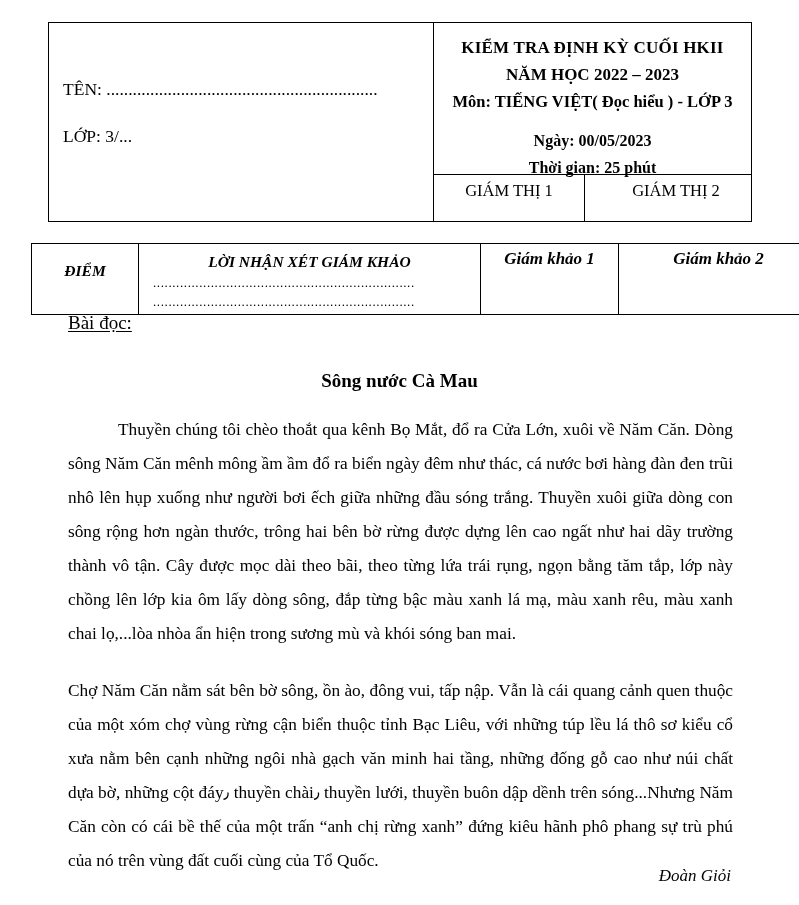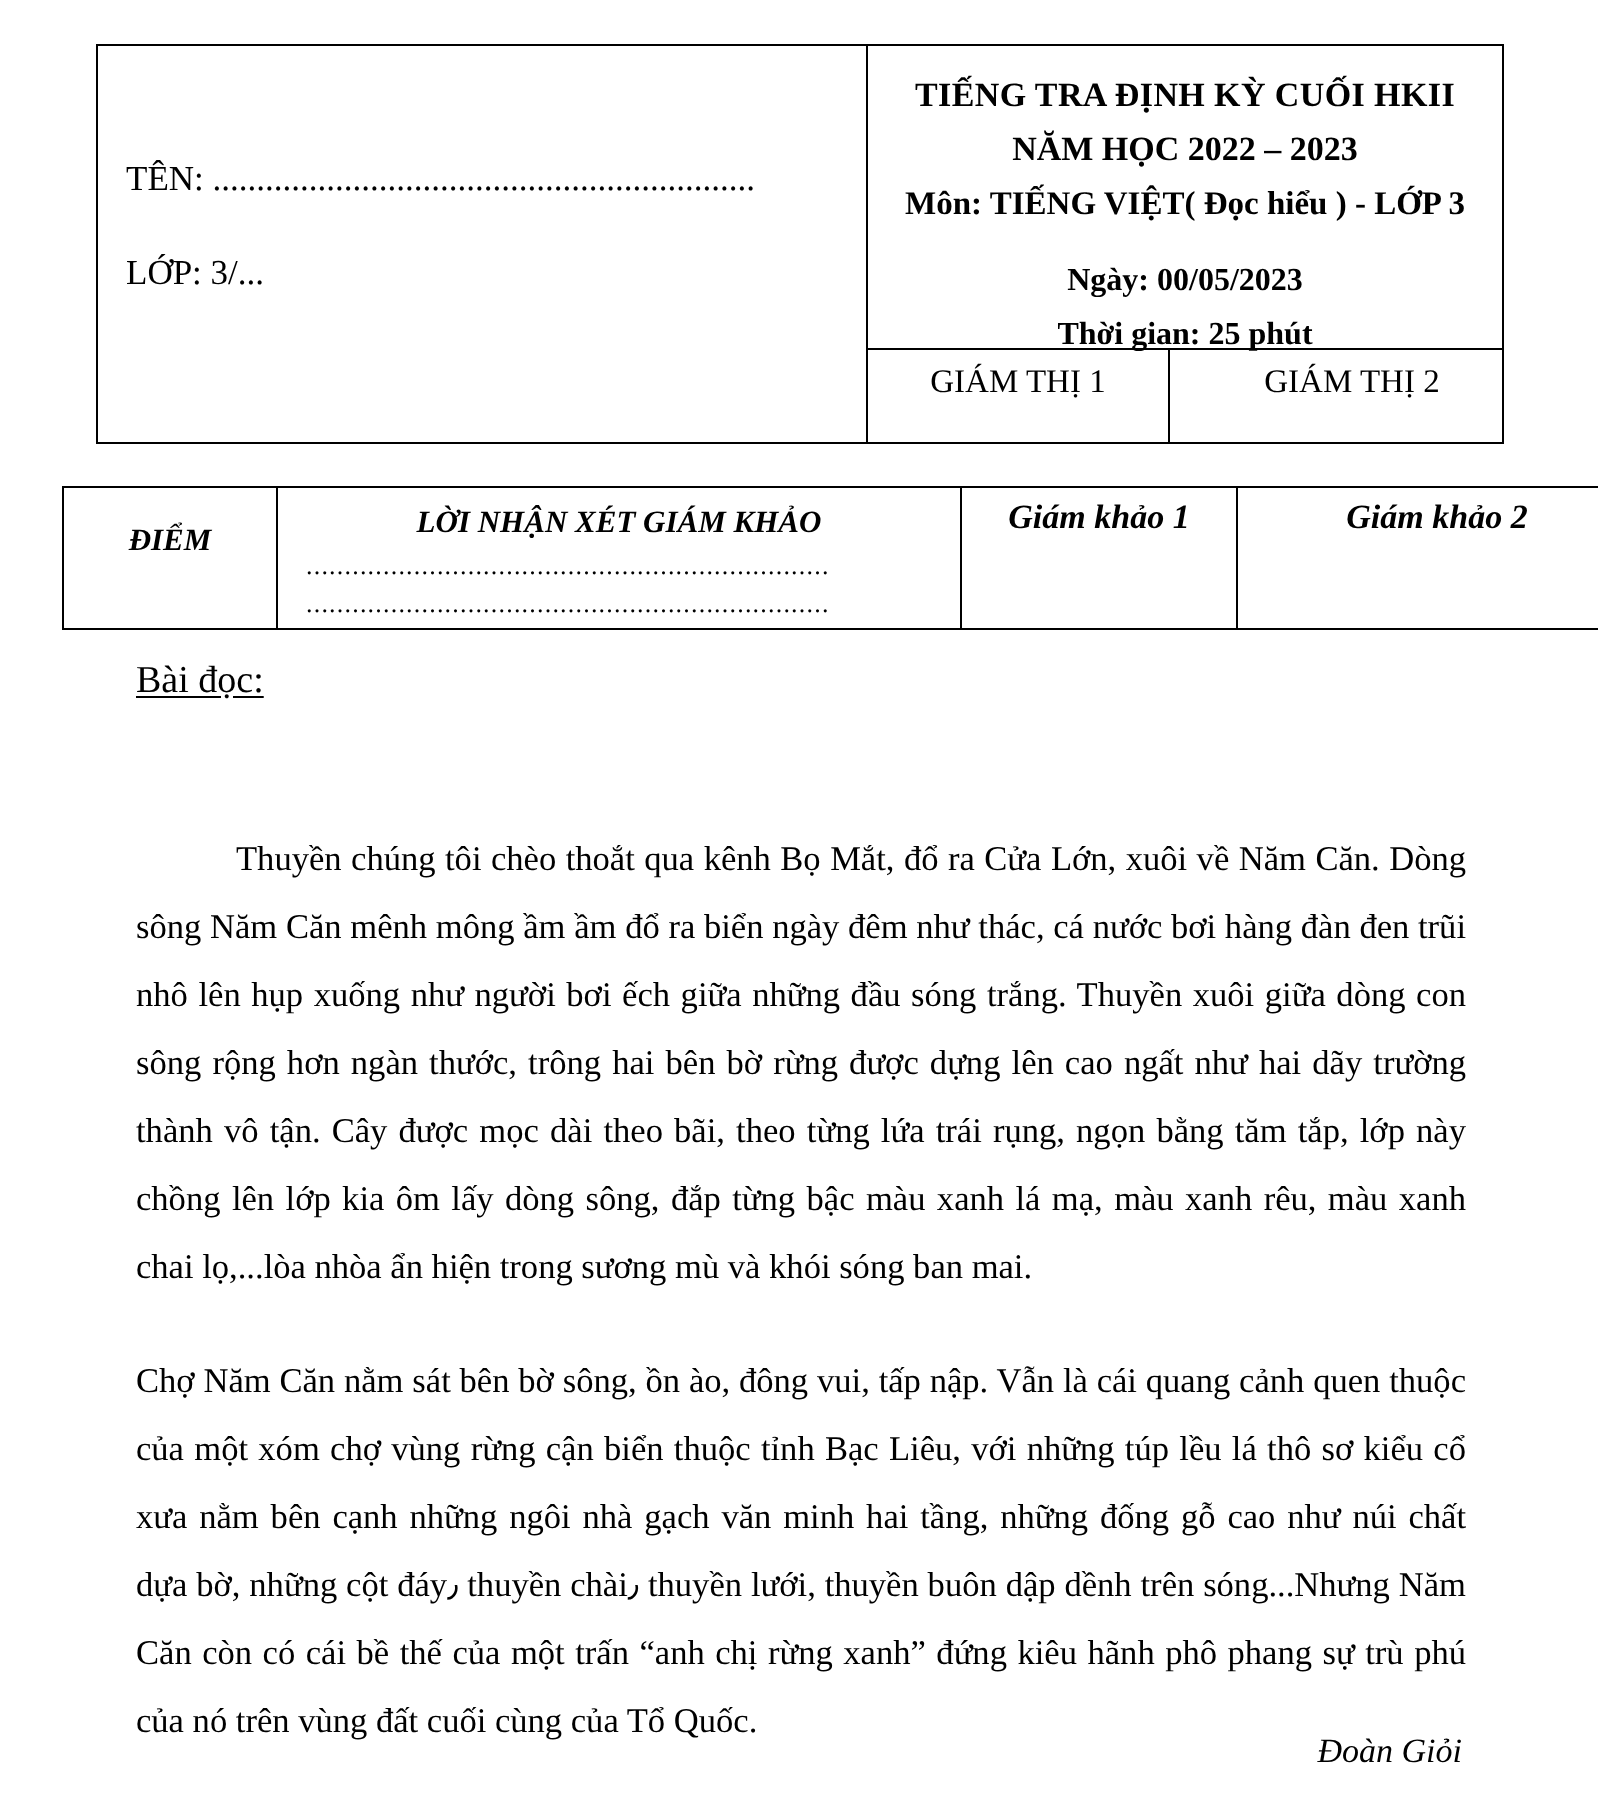--- a/index.html
+++ b/index.html
@@ -154,21 +154,21 @@
   .st-gk.first {
     border-right: 1.6px solid #000;
     width: 138px;
     flex: none;
   }
 
   
   .reading-label {
     position: absolute;
     left: 68px;
-    top: 330px;
+    top: 312px;
     font-size: 19px;
   }
   .reading-label span {
     text-decoration: underline;
     text-underline-offset: 2px;
   }
 
   .passage-title {
     position: absolute;
     left: 0;
@@ -212,21 +212,21 @@
 
 <div class="page">
 
   <div class="header-table">
     <div class="ht-left">
       <div class="name-line">TÊN: ..............................................................</div>
       <div class="class-line">LỚP: 3/...</div>
     </div>
     <div class="ht-right">
       <div class="ht-right-top">
-        <div class="exam-line l1">TIẾNG TRA ĐỊNH KỲ CUỐI HKII</div>
+        <div class="exam-line l1">KIỂM TRA ĐỊNH KỲ CUỐI HKII</div>
         <div class="exam-line l2">NĂM HỌC 2022 – 2023</div>
         <div class="exam-line l3">Môn: TIẾNG VIỆT( Đọc hiểu ) - LỚP 3</div>
         <div class="exam-line l4">Ngày:  00/05/2023</div>
         <div class="exam-line l5">Thời gian: 25 phút</div>
       </div>
       <div class="ht-right-bottom">
         <div class="ht-gt first">GIÁM THỊ 1</div>
         <div class="ht-gt">GIÁM THỊ 2</div>
       </div>
     </div>
@@ -240,20 +240,21 @@
       <div class="nx-dots">....................................................................</div>
     </div>
     <div class="st-gk first">Giám khảo 1</div>
     <div class="st-gk">Giám khảo 2</div>
   </div>
 
   <div class="reading-label">
     <span>Bài đọc:</span>
   </div>
 
+  <div class="passage-title">Sông nước Cà Mau</div>
 
   <div class="passage">
     <p class="first">Thuyền chúng tôi chèo thoắt qua kênh Bọ Mắt, đổ ra Cửa Lớn, xuôi về Năm Căn. Dòng sông Năm Căn mênh mông ầm ầm đổ ra biển ngày đêm như thác, cá nước bơi hàng đàn đen trũi nhô lên hụp xuống như người bơi ếch giữa những đầu sóng trắng. Thuyền xuôi giữa dòng con sông rộng hơn ngàn thước, trông hai bên bờ rừng được dựng lên cao ngất như hai dãy trường thành vô tận. Cây được mọc dài theo bãi, theo từng lứa trái rụng, ngọn bằng tăm tắp, lớp này chồng lên lớp kia ôm lấy dòng sông, đắp từng bậc màu xanh lá mạ, màu xanh rêu, màu xanh chai lọ,...lòa nhòa ẩn hiện trong sương mù và khói sóng ban mai.</p>
     <p class="second">Chợ Năm Căn nằm sát bên bờ sông, ồn ào, đông vui, tấp nập. Vẫn là cái quang cảnh quen thuộc của một xóm chợ vùng rừng cận biển thuộc tỉnh Bạc Liêu, với những túp lều lá thô sơ kiểu cổ xưa nằm bên cạnh những ngôi nhà gạch văn minh hai tầng, những đống gỗ cao như núi chất dựa bờ, những cột đáy٫ thuyền chài٫ thuyền lưới, thuyền buôn dập dềnh trên sóng...Nhưng Năm Căn còn có cái bề thế của một trấn “anh chị rừng xanh” đứng kiêu hãnh phô phang sự trù phú của nó trên vùng đất cuối cùng của Tổ Quốc.</p>
   </div>
 
   <div class="author">Đoàn Giỏi</div>
 
 </div>
 

